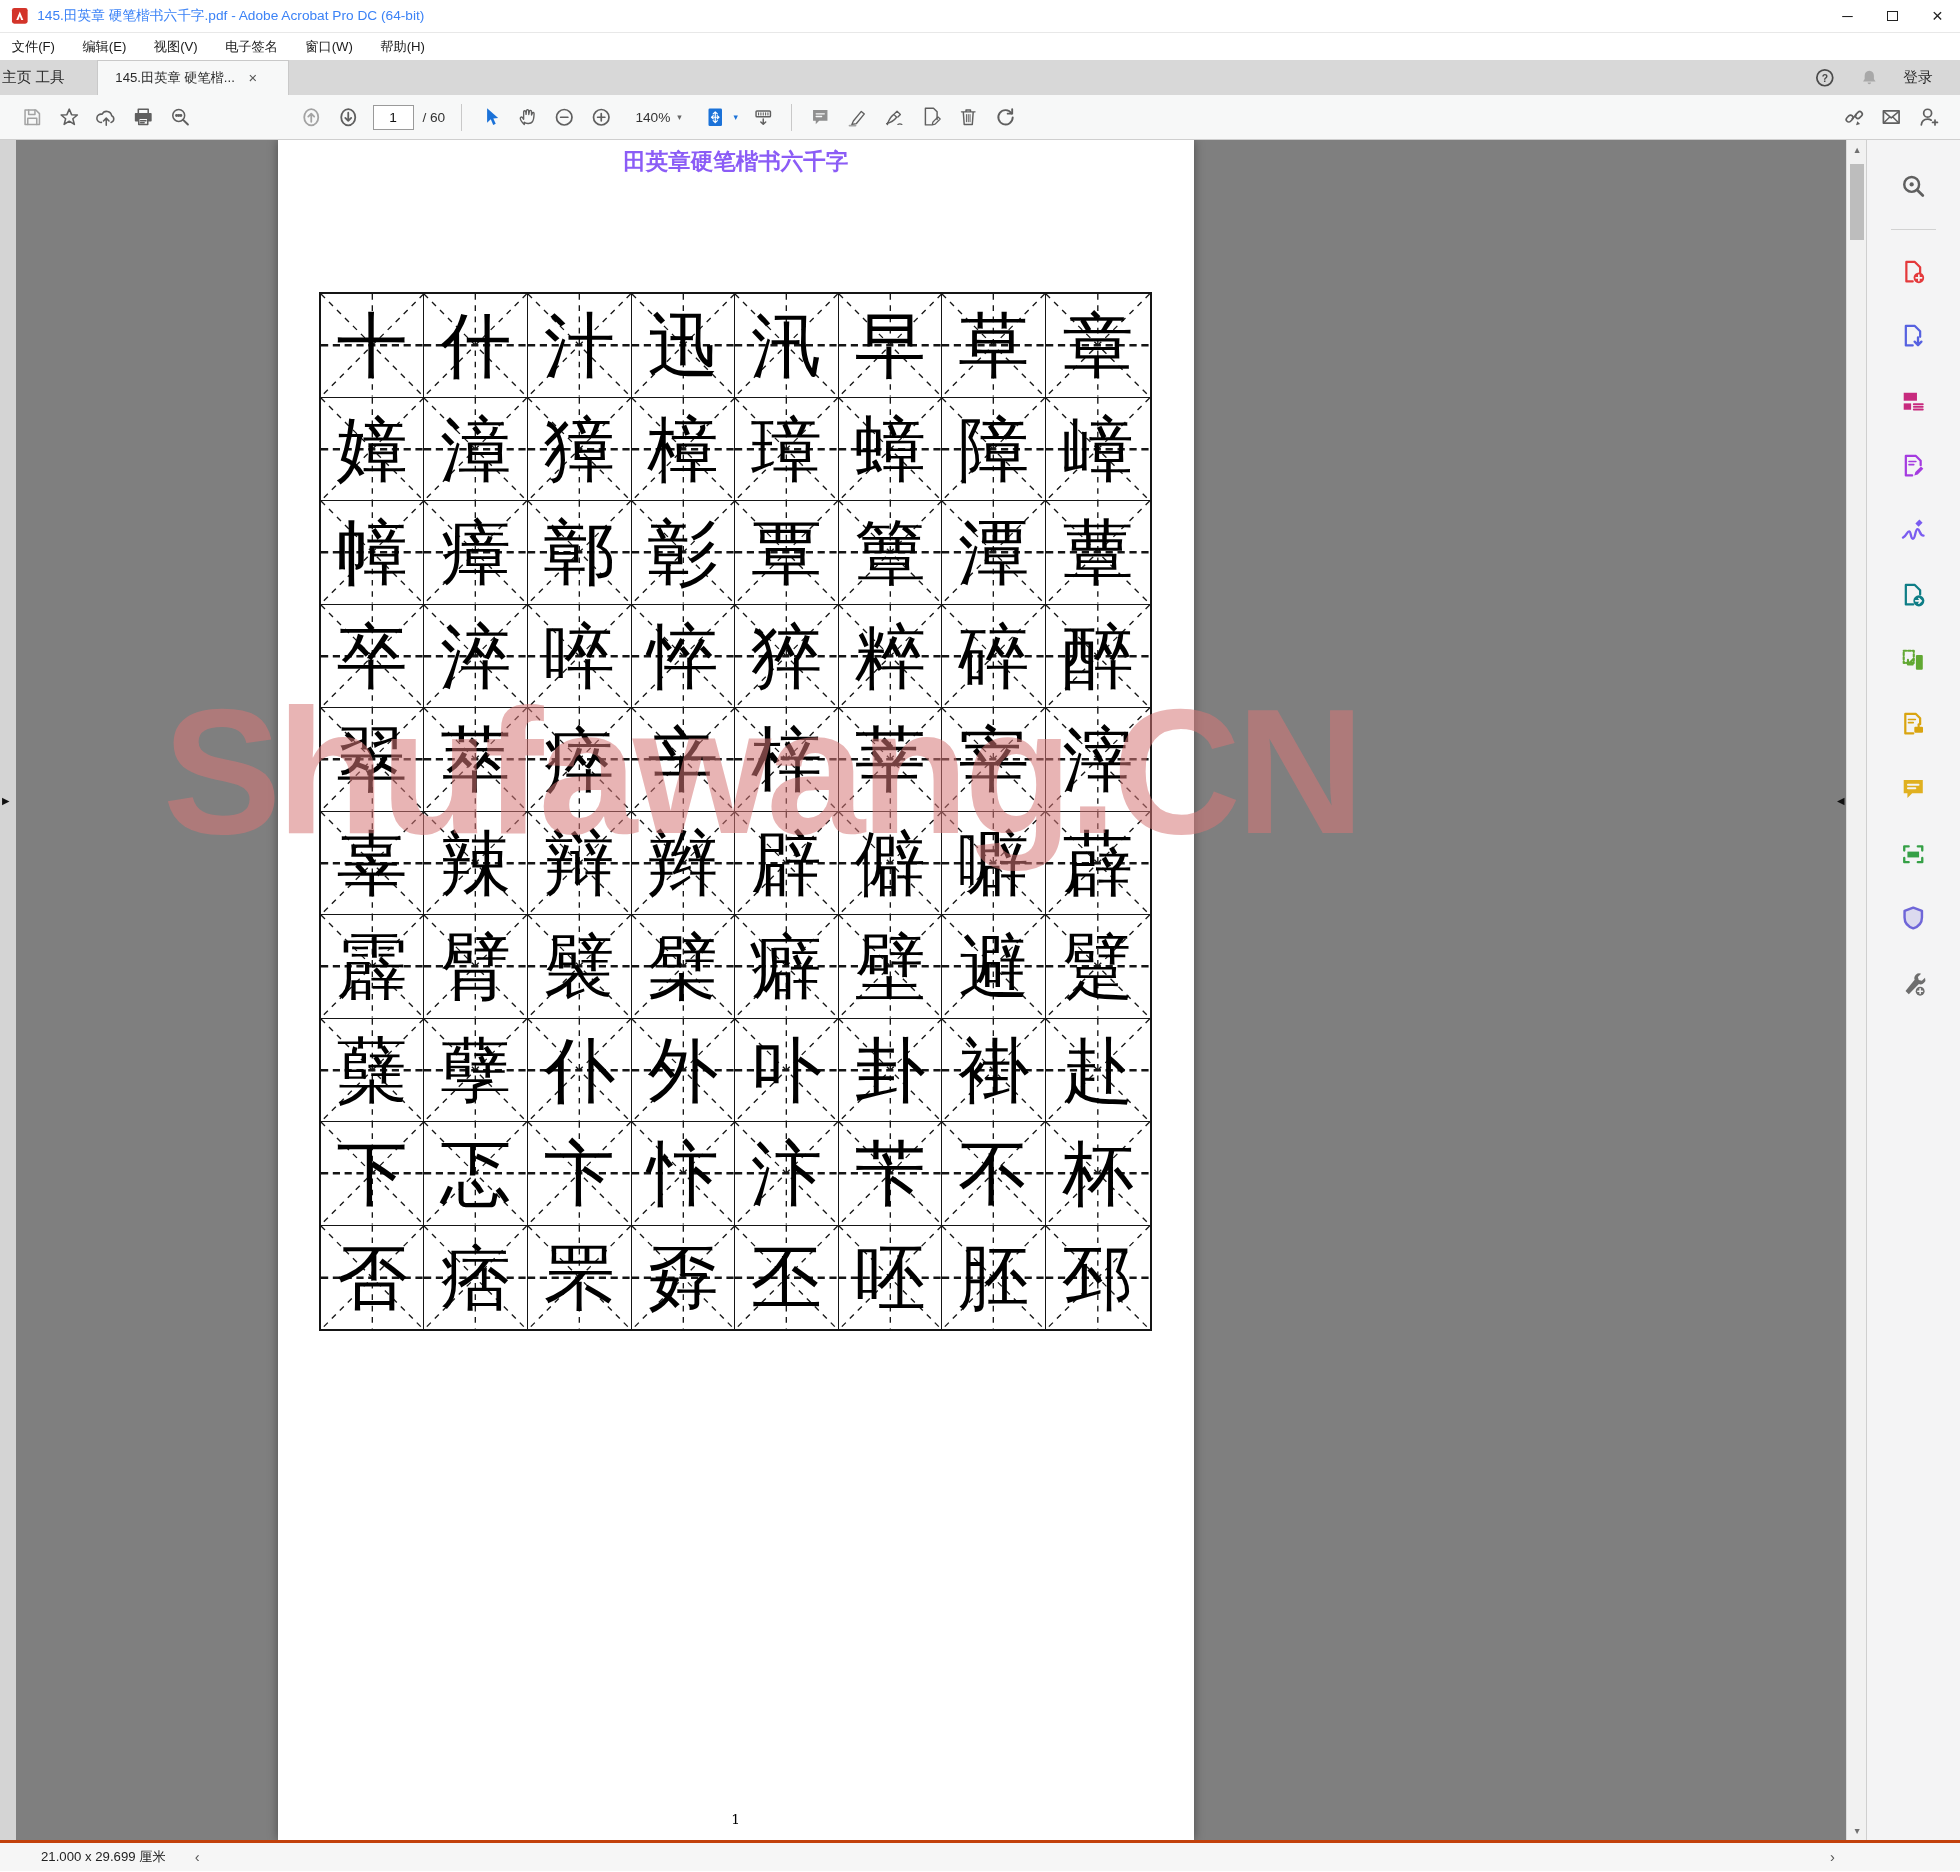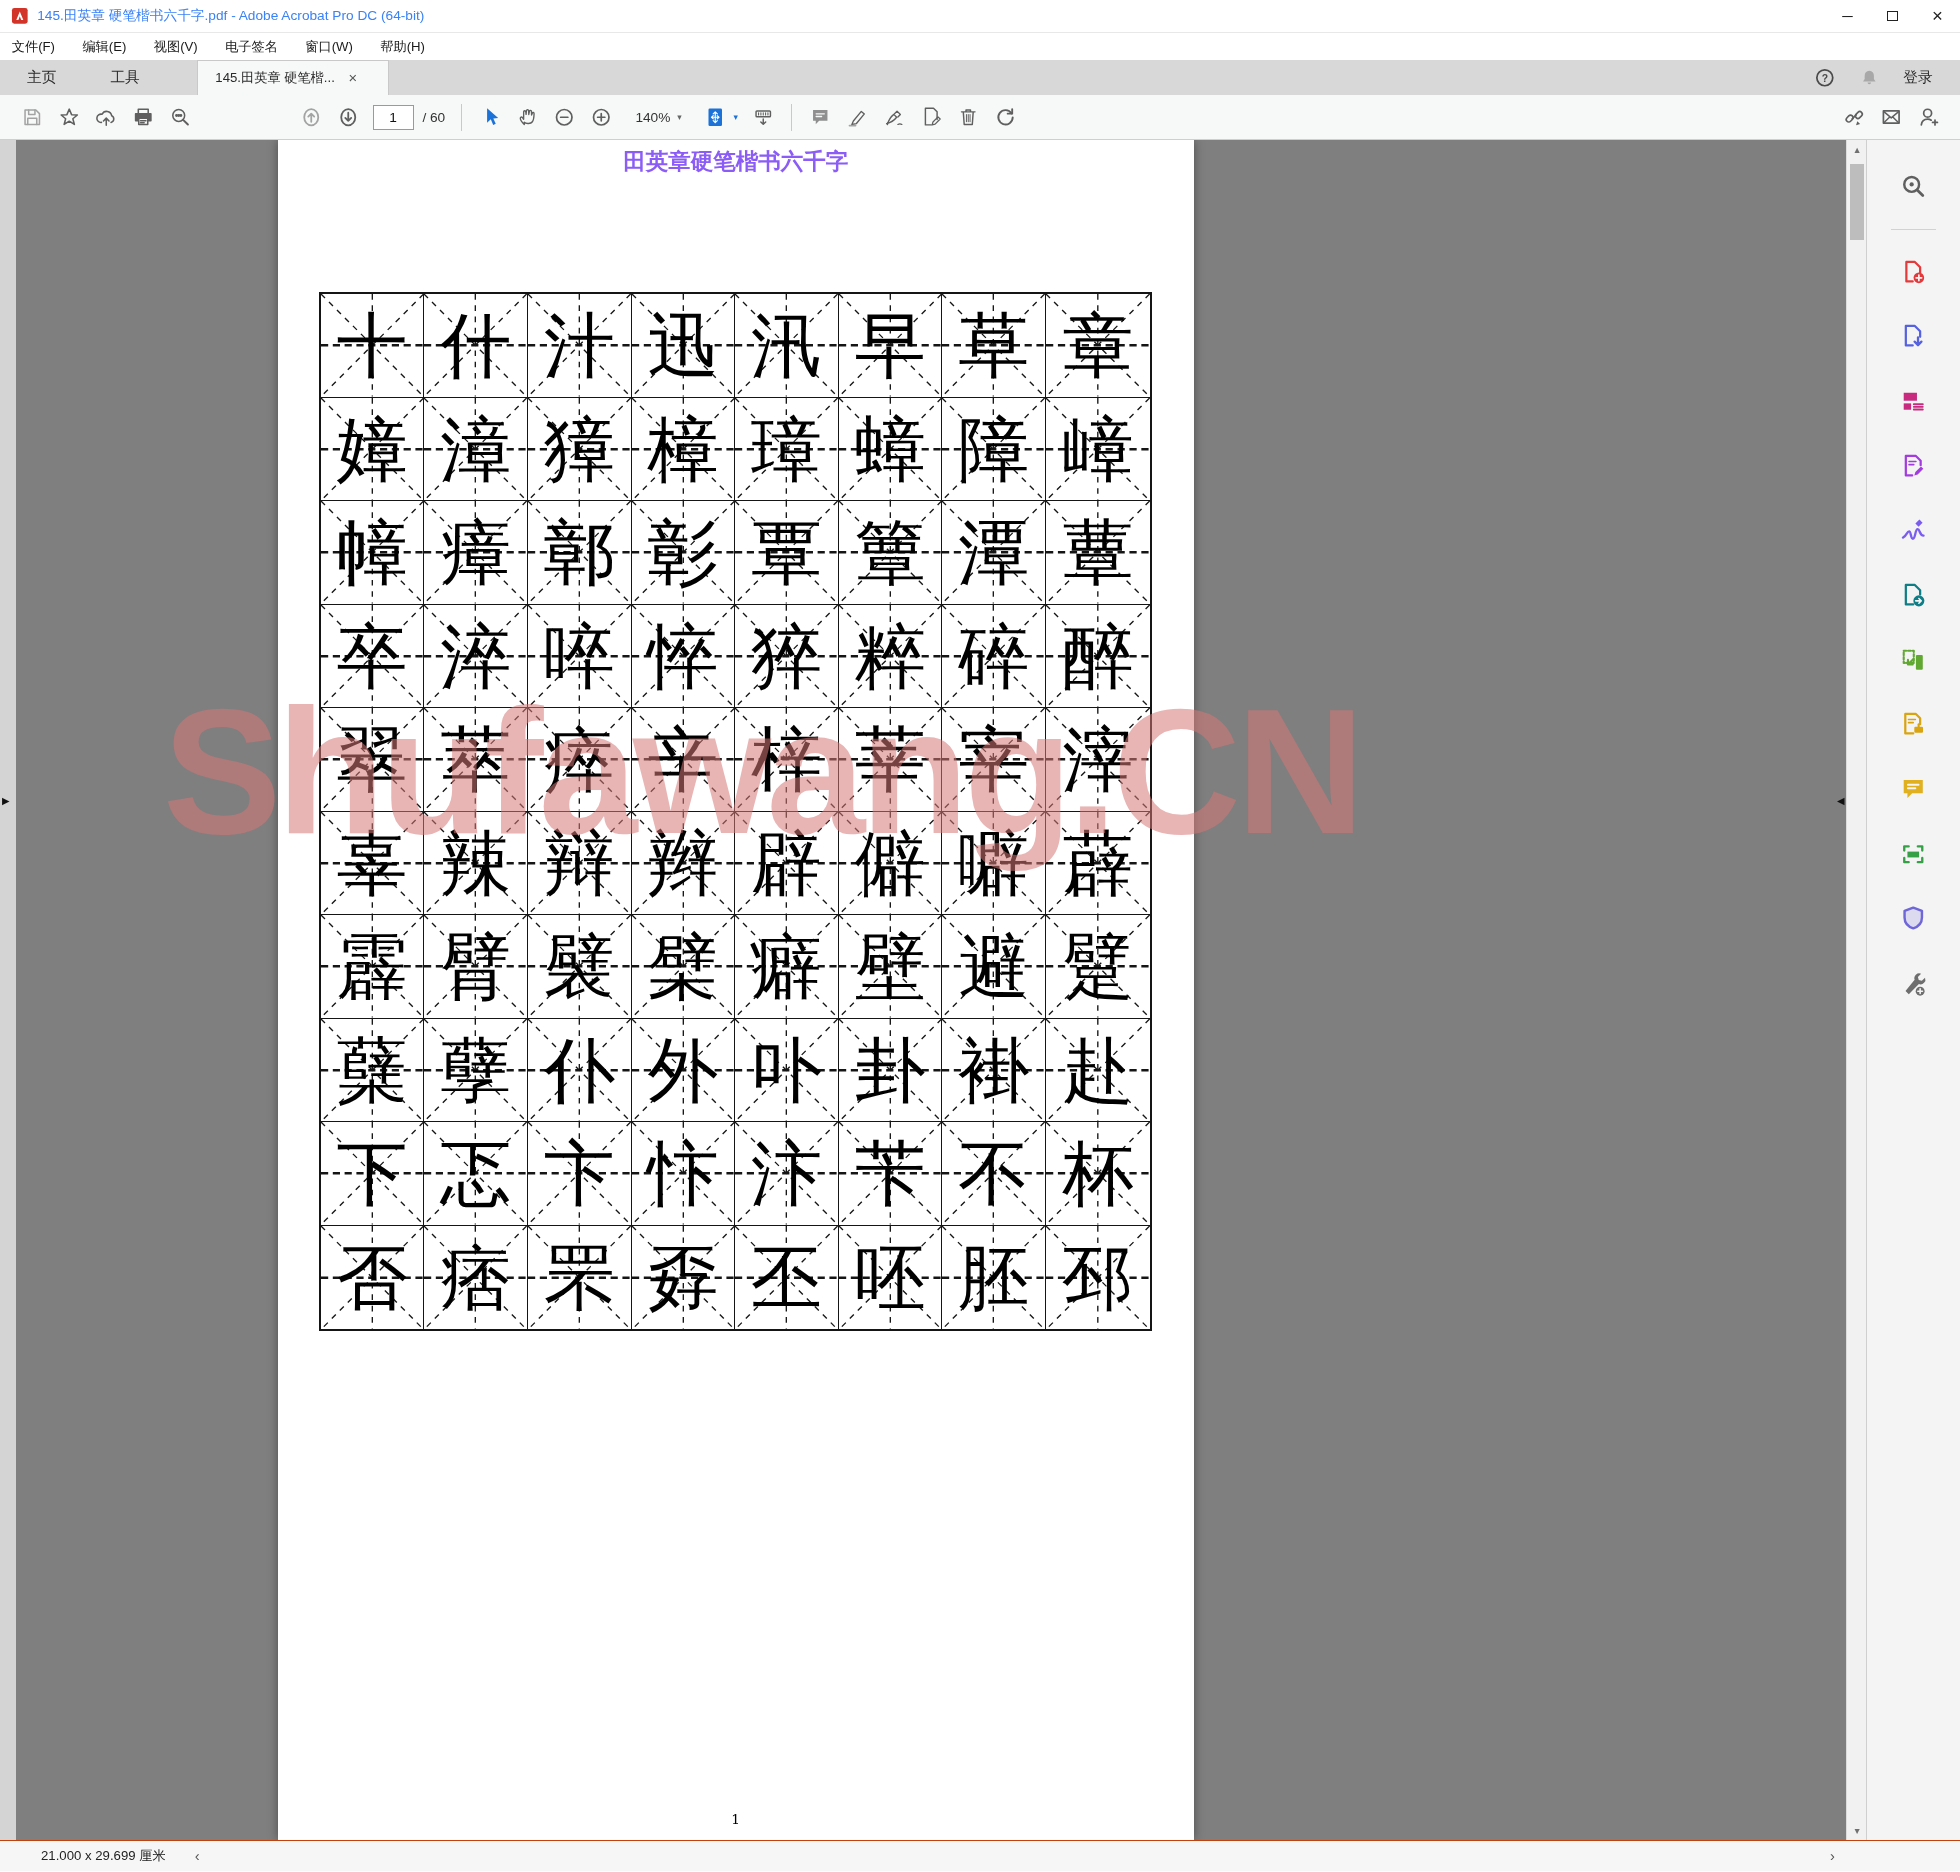--- a/index.html
+++ b/index.html
@@ -15,21 +15,21 @@
             font-size:14.7px; color:#222; cursor:default; }
   .winbtn .maxbox { width:10.8px; height:9.8px; border:1.5px solid #222; display:inline-block; }
   .winbtn.close { font-size:18.6px; }
 
   
   .menubar { height:27.4px; background:#fff; display:flex; align-items:center; padding-left:11.8px; }
   .menubar span { font-size:13.2px; color:#1a1a1a; margin-right:27.4px; }
 
   
   .tabbar { height:35px; background:#d8d8d8; display:flex; align-items:flex-end; }
-  .tab-flat { font-size:14.7px; color:#2a2a2a; padding:0 27px; height:35px; display:flex; align-items:center; }
+  .tab-flat { font-size:14.7px; color:#2a2a2a; padding:0 2px; height:35px; display:flex; align-items:center; }
   .tab-doc { height:35px; background:#f7f8f8; min-width:192px; display:flex; align-items:center;
              padding:0 11.8px 0 17.6px; font-size:13.2px; color:#2a2a2a; margin-left:30px;
              border:1px solid #c9c9c9; border-bottom:none; }
   .tab-doc .x { margin-left:13.7px; color:#555; font-size:14.7px; }
   .tabbar-right { margin-left:auto; display:flex; align-items:center; gap:23.5px; padding-right:27.4px; height:35px; }
   .tabbar-right .signin { font-size:14.7px; color:#2a2a2a; }
 
   
   .toolbar { height:45px; background:#f7f8f8; border-bottom:1px solid #cfcfcf;
              display:flex; align-items:center; padding:0 13.7px; }
@@ -82,21 +82,21 @@
   .vscroll .arr.up { top:0; } .vscroll .arr.down { bottom:0; }
   .vscroll .thumb { position:absolute; left:2.9px; top:23.5px; width:13.7px; height:76px; background:#bdbdbd; }
 
   
   .sidebar { width:94px; background:#f4f4f5; border-left:1px solid #cfcfcf;
              display:flex; flex-direction:column; align-items:center; padding-top:21.6px; }
   .sbtn { width:55px; height:49px; display:flex; align-items:center; justify-content:center; margin-bottom:15.7px; }
   .sdiv { width:45px; height:1px; background:#d2d2d2; margin:2px 0 17.6px 0; }
 
   
-  .statusbar { height:31px; background:#f6f6f6; border-top:1px solid #c2410c;
+  .statusbar { height:31px; background:#f6f6f6; border-top:3px solid #c2410c;
                display:flex; align-items:center; }
   .statusbar .dims { font-size:13.2px; color:#222; margin-left:41px; }
   .statusbar .sarr { font-size:14.7px; color:#555; }
   .statusbar .sarr.l { margin-left:29px; }
   .statusbar .sarr.r { margin-left:auto; margin-right:125px; }
 </style>
 </head>
 <body>
 
 <div class="titlebar">

